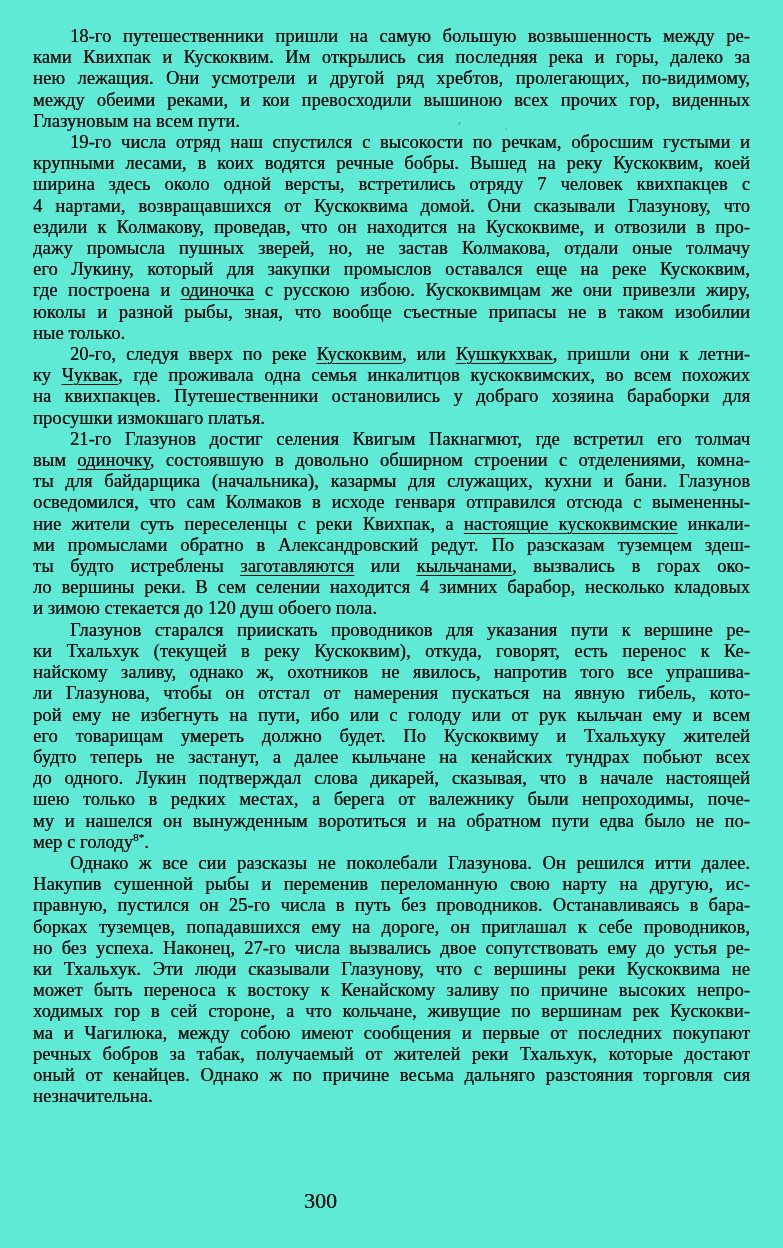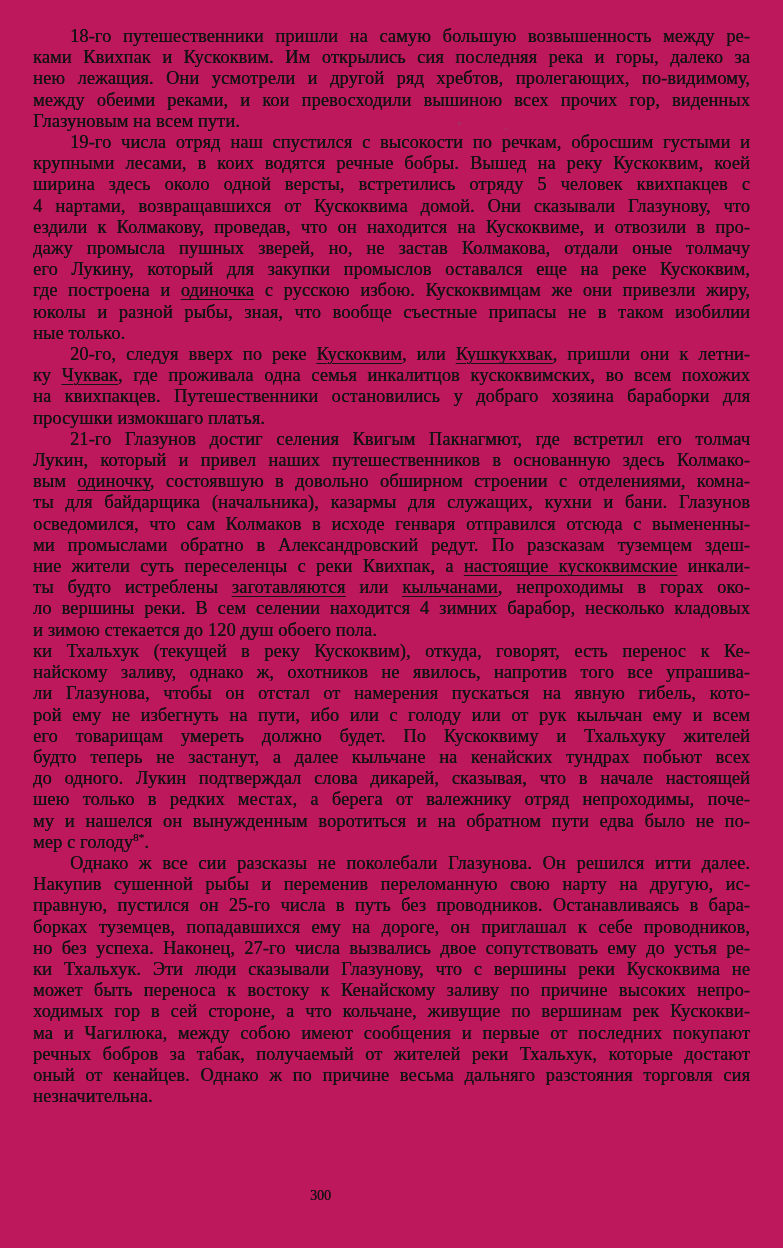--- a/index.html
+++ b/index.html
@@ -4,21 +4,21 @@
 <style>
   html, body { margin: 0; padding: 0; }
   body {
     width: 783px; height: 1248px;
     background: #ffffff;
     position: relative;
     overflow: hidden;
     font-family: "Liberation Serif", "DejaVu Serif", serif;
     color: #131313;
   }
-  .page { position: absolute; inset: 0; background: #be185d; }
+  .page { position: absolute; inset: 0; background: #5eead4; }
   .text-block {
     position: absolute;
     left: 33px; top: 26px;
     width: 717px;
   }
   .line {
     font-size: 18.4px;
     line-height: 21.2px;
     text-align: justify;
     text-align-last: justify;
@@ -35,21 +35,21 @@
   sup {
     font-size: 0.6em;
     line-height: 0;
     vertical-align: super;
   }
   .page-number {
     position: absolute;
     top: 1188px; left: 0;
     width: 641px;
     text-align: center;
-    font-size: 14px;
+    font-size: 22px;
     text-shadow: 0.3px 0 0 currentColor;
   }
   .speck {
     position: absolute;
     background: #6a6a6a;
     border-radius: 50%;
     filter: blur(0.6px);
   }
 </style>
 </head>
@@ -58,50 +58,50 @@
 <div class="page">
 
   <div class="text-block" id="text-block">
       <div class="line indent"><span>18-го путешественники пришли на самую большую возвышенность между ре-</span></div>
       <div class="line"><span>ками Квихпак и Кускоквим. Им открылись сия последняя река и горы, далеко за</span></div>
       <div class="line"><span>нею лежащия. Они усмотрели и другой ряд хребтов, пролегающих, по-видимому,</span></div>
       <div class="line"><span>между обеими реками, и кои превосходили вышиною всех прочих гор, виденных</span></div>
       <div class="line last"><span>Глазуновым на всем пути.</span></div>
       <div class="line indent"><span>19-го числа отряд наш спустился с высокости по речкам, обросшим густыми и</span></div>
       <div class="line"><span>крупными лесами, в коих водятся речные бобры. Вышед на реку Кускоквим, коей</span></div>
-      <div class="line"><span>ширина здесь около одной версты, встретились отряду 5 человек квихпакцев с</span></div>
+      <div class="line"><span>ширина здесь около одной версты, встретились отряду 7 человек квихпакцев с</span></div>
       <div class="line"><span>4 нартами, возвращавшихся от Кускоквима домой. Они сказывали Глазунову, что</span></div>
       <div class="line"><span>ездили к Колмакову, проведав, что он находится на Кускоквиме, и отвозили в про-</span></div>
       <div class="line"><span>дажу промысла пушных зверей, но, не застав Колмакова, отдали оные толмачу</span></div>
       <div class="line"><span>его Лукину, который для закупки промыслов оставался еще на реке Кускоквим,</span></div>
       <div class="line"><span>где построена и </span><span class="u">одиночка</span><span> с русскою избою. Кускоквимцам же они привезли жиру,</span></div>
       <div class="line"><span>юколы и разной рыбы, зная, что вообще съестные припасы не в таком изобилии</span></div>
       <div class="line last"><span>ные только.</span></div>
       <div class="line indent"><span>20-го, следуя вверх по реке </span><span class="u">Кускоквим</span><span>, или </span><span class="u">Кушкукхвак</span><span>, пришли они к летни-</span></div>
       <div class="line"><span>ку </span><span class="u">Чуквак</span><span>, где проживала одна семья инкалитцов кускоквимских, во всем похожих</span></div>
       <div class="line"><span>на квихпакцев. Путешественники остановились у добраго хозяина бараборки для</span></div>
       <div class="line last"><span>просушки измокшаго платья.</span></div>
       <div class="line indent"><span>21-го Глазунов достиг селения Квигым Пакнагмют, где встретил его толмач</span></div>
-      <div class="line"><span>Лукин, который и привел наших путешественников в основанную здесь Колмако-</span></div>
       <div class="line"><span>вым </span><span class="u">одиночку</span><span>, состоявшую в довольно обширном строении с отделениями, комна-</span></div>
       <div class="line"><span>ты для байдарщика (начальника), казармы для служащих, кухни и бани. Глазунов</span></div>
       <div class="line"><span>осведомился, что сам Колмаков в исходе генваря отправился отсюда с вымененны-</span></div>
+      <div class="line"><span>ние жители суть переселенцы с реки Квихпак, а </span><span class="u">настоящие кускоквимские</span><span> инкали-</span></div>
       <div class="line"><span>ми промыслами обратно в Александровский редут. По разсказам туземцем здеш-</span></div>
-      <div class="line"><span>ние жители суть переселенцы с реки Квихпак, а </span><span class="u">настоящие кускоквимские</span><span> инкали-</span></div>
-      <div class="line"><span>ты будто истреблены </span><span class="u">заготавляются</span><span> или </span><span class="u">кыльчанами</span><span>, непроходимы в горах око-</span></div>
+      <div class="line"><span>ты будто истреблены </span><span class="u">заготавляются</span><span> или </span><span class="u">кыльчанами</span><span>, вызвались в горах око-</span></div>
       <div class="line"><span>ло вершины реки. В сем селении находится 4 зимних барабор, несколько кладовых</span></div>
       <div class="line last"><span>и зимою стекается до 120 душ обоего пола.</span></div>
+      <div class="line indent"><span>Глазунов старался приискать проводников для указания пути к вершине ре-</span></div>
       <div class="line"><span>ки Тхальхук (текущей в реку Кускоквим), откуда, говорят, есть перенос к Ке-</span></div>
       <div class="line"><span>найскому заливу, однако ж, охотников не явилось, напротив того все упрашива-</span></div>
       <div class="line"><span>ли Глазунова, чтобы он отстал от намерения пускаться на явную гибель, кото-</span></div>
       <div class="line"><span>рой ему не избегнуть на пути, ибо или с голоду или от рук кыльчан ему и всем</span></div>
       <div class="line"><span>его товарищам умереть должно будет. По Кускоквиму и Тхальхуку жителей</span></div>
       <div class="line"><span>будто теперь не застанут, а далее кыльчане на кенайских тундрах побьют всех</span></div>
       <div class="line"><span>до одного. Лукин подтверждал слова дикарей, сказывая, что в начале настоящей</span></div>
-      <div class="line"><span>шею только в редких местах, а берега от валежнику отряд непроходимы, поче-</span></div>
+      <div class="line"><span>шею только в редких местах, а берега от валежнику были непроходимы, поче-</span></div>
       <div class="line"><span>му и нашелся он вынужденным воротиться и на обратном пути едва было не по-</span></div>
       <div class="line last"><span>мер с голоду</span><sup>8*</sup><span>.</span></div>
       <div class="line indent"><span>Однако ж все сии разсказы не поколебали Глазунова. Он решился итти далее.</span></div>
       <div class="line"><span>Накупив сушенной рыбы и переменив переломанную свою нарту на другую, ис-</span></div>
       <div class="line"><span>правную, пустился он 25-го числа в путь без проводников. Останавливаясь в бара-</span></div>
       <div class="line"><span>борках туземцев, попадавшихся ему на дороге, он приглашал к себе проводников,</span></div>
       <div class="line"><span>но без успеха. Наконец, 27-го числа вызвались двое сопутствовать ему до устья ре-</span></div>
       <div class="line"><span>ки Тхальхук. Эти люди сказывали Глазунову, что с вершины реки Кускоквима не</span></div>
       <div class="line"><span>может быть переноса к востоку к Кенайскому заливу по причине высоких непро-</span></div>
       <div class="line"><span>ходимых гор в сей стороне, а что кольчане, живущие по вершинам рек Кускокви-</span></div>

